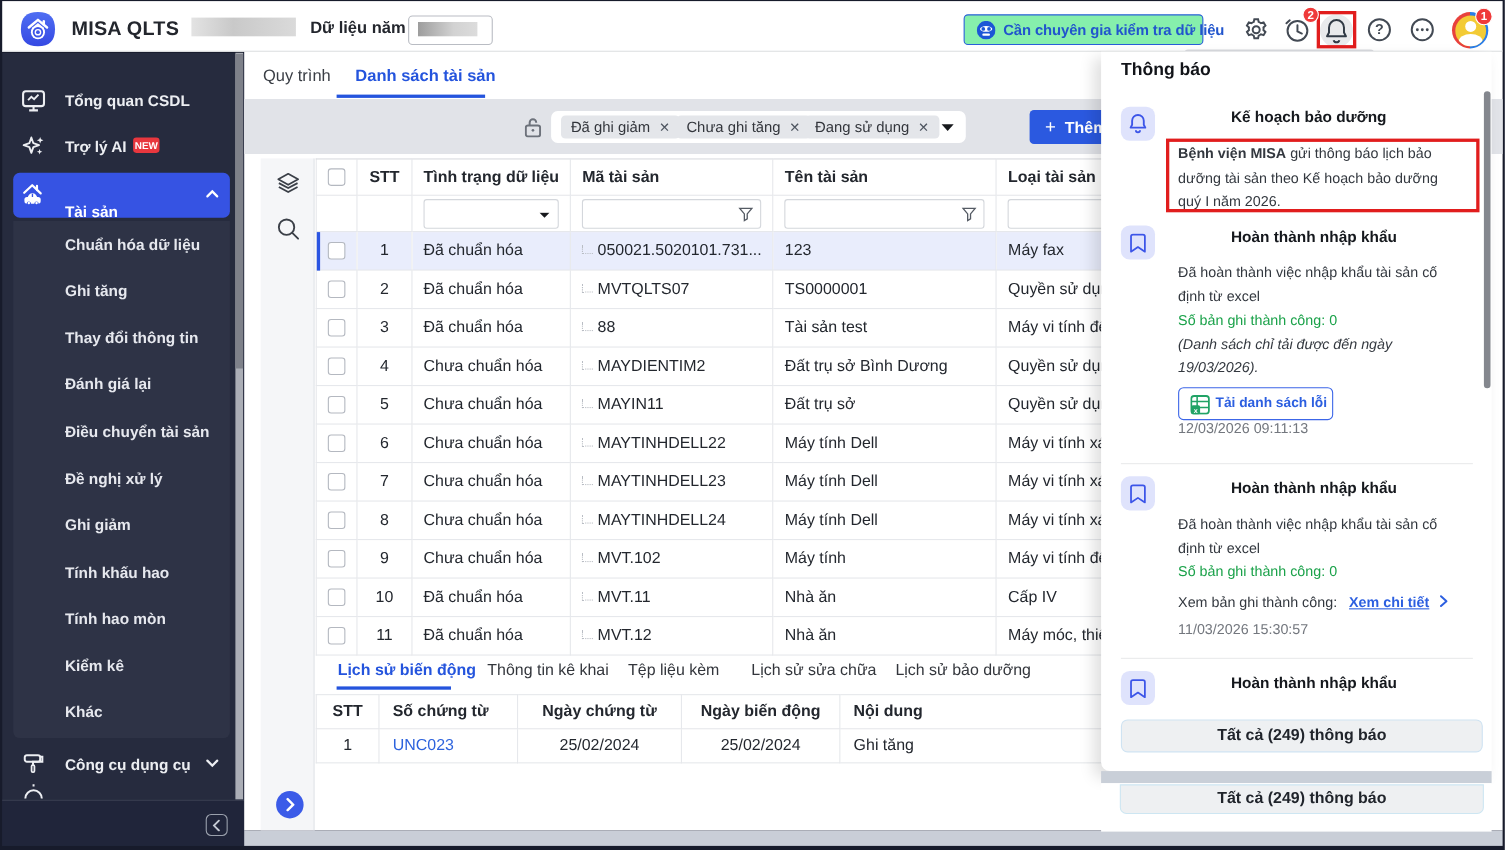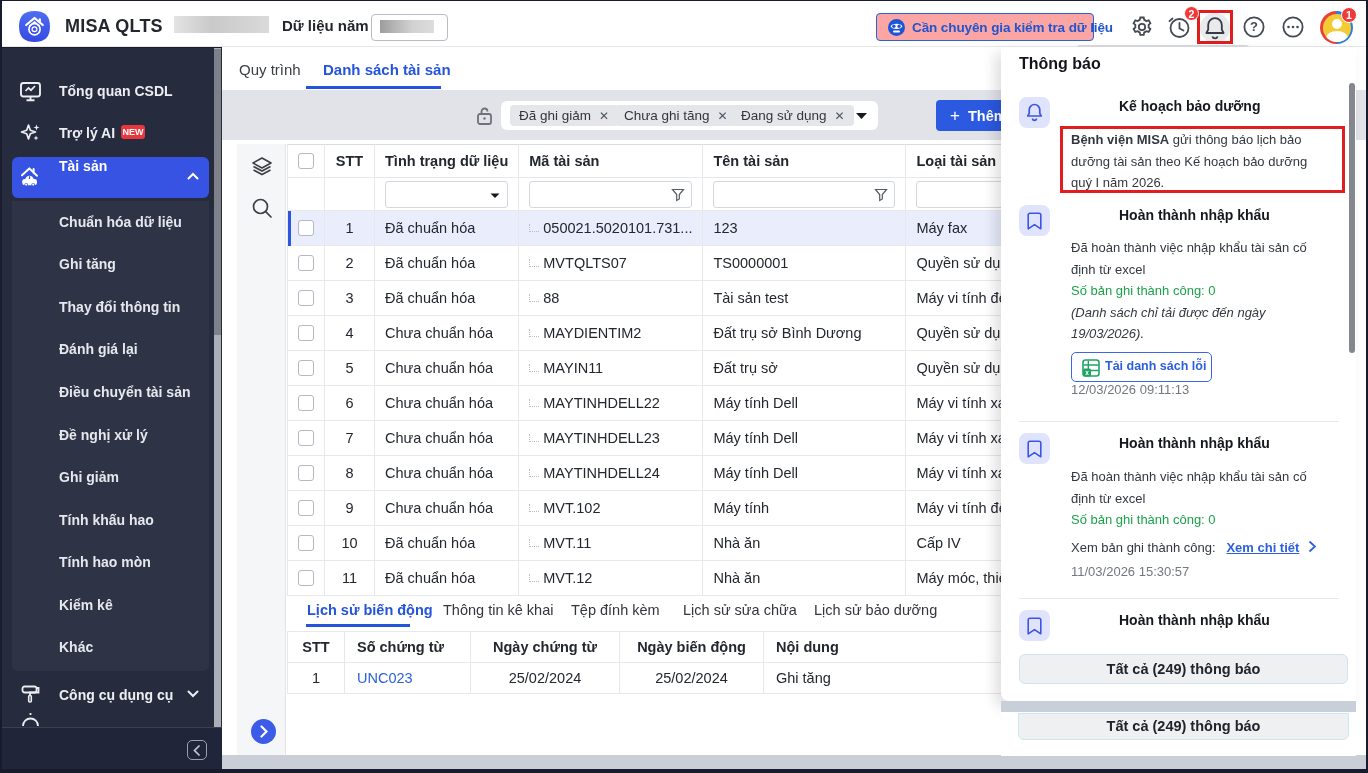--- a/index.html
+++ b/index.html
@@ -7,21 +7,21 @@
   body { font-family:"Liberation Sans", sans-serif; background:#171b2b; }
   #page { position:absolute; left:0; top:0; width:1368px; height:773px; overflow:hidden; }
 
   
   #topbar { position:absolute; left:2px; top:1px; width:1364px; height:46px; background:#fff; border-bottom:1px solid #e7e8ea; }
   #brand { position:absolute; left:63px; top:15px; font-size:18px; font-weight:bold; color:#23262d; letter-spacing:0.2px;}
   #redact1 { position:absolute; left:172px; top:15px; width:95px; height:17px; background:linear-gradient(90deg,#e3e3e3,#c9c9c9 40%,#dadada); }
   #dlnam { position:absolute; left:280px; top:16px; font-size:15px; font-weight:bold; color:#23262d; }
   #yearbox { position:absolute; left:369px; top:13px; width:77px; height:27px; border:1.5px solid #b9bcc3; border-radius:4px; background:#fff; }
   #redact2 { position:absolute; left:8px; top:5px; width:54px; height:13px; background:linear-gradient(90deg,#9d9d9d,#d2d2d2 60%,#dcdcdc); }
-  #expertbtn { position:absolute; left:874px; top:12px; width:218px; height:28px; border:1.5px solid #2a60d8; border-radius:4px; background:#fca5a5; }
+  #expertbtn { position:absolute; left:874px; top:12px; width:218px; height:28px; border:1.5px solid #2a60d8; border-radius:4px; background:#86efac; }
   #expertbtn .txt { position:absolute; left:35px; top:6px; color:#2155cd; font-size:13.5px; font-weight:bold; letter-spacing:-0.1px; }
   #bellbg { position:absolute; left:1198px; top:12px; width:30px; height:30px; border-radius:50%; background:#e9eaec; }
   .redbox { position:absolute; border:3px solid #e11d1d; }
   #bellredbox { left:1195px; top:9px; width:36px; height:34px; }
   .badge { position:absolute; background:#ef3a3a; color:#fff; border-radius:50%; width:15px; height:15px; font-size:10.5px; font-weight:bold; text-align:center; line-height:14px; border:1.5px solid #fff; z-index:5;}
   #avatar { position:absolute; left:1318px; top:10px; width:33px; height:33px; border-radius:50%; background:conic-gradient(#2a7de8 0deg 180deg, #e8413c 180deg 360deg); }
   #avatar .inner { position:absolute; left:2.5px; top:2.5px; width:28px; height:28px; border-radius:50%; background:#f3cb35; overflow:hidden;}
   #avatar .head { position:absolute; left:9px; top:5px; width:10px; height:10px; border-radius:50%; background:#fff; }
   #avatar .body { position:absolute; left:3px; top:17.5px; width:22px; height:14px; border-radius:50%; background:#fff; }
 
@@ -191,21 +191,21 @@
       <path d="M3 10.2 L10.3 3.4 L18 10.8" fill="none" stroke="#fff" stroke-width="2" stroke-linecap="round" stroke-linejoin="round"></path>
       <path d="M14.6 4 V7.8" stroke="#fff" stroke-width="2" stroke-linecap="round"></path>
       <path d="M6.2 15 a4.3 4.3 0 0 1 8.6 0 Z" fill="#fff"></path>
       <path d="M10.5 11.2 v3.5" stroke="#3653e3" stroke-width="1.2"></path>
       <rect x="3.2" y="14" width="14.8" height="6.2" rx="2.4" fill="#fff"></rect>
       <circle cx="7.2" cy="20" r="1.9" fill="#3653e3"></circle>
         <circle cx="14.2" cy="20" r="1.9" fill="#3653e3"></circle>
       <circle cx="7.2" cy="19.6" r="1.1" fill="#fff"></circle>
         <circle cx="14.2" cy="19.6" r="1.1" fill="#fff"></circle>
     </svg>
-    <div class="navlbl" style="top:118px;z-index:3;color:#fff">Tài sản</div>
+    <div class="navlbl" style="top:144px;z-index:3;color:#fff">Tài sản</div>
     <svg style="position:absolute;left:185px;top:124px;z-index:3" width="12" height="8" viewBox="0 0 12 8">
         <path d="M1.5 6.5 L6 2 L10.5 6.5" fill="none" stroke="#fff" stroke-width="2" stroke-linecap="round"></path>
       </svg>
     <div id="submenu"></div>
     <div class="subitem" style="top:174px">Chuẩn hóa dữ liệu</div>
     <div class="subitem" style="top:216px">Ghi tăng</div>
     <div class="subitem" style="top:259px">Thay đổi thông tin</div>
     <div class="subitem" style="top:301px">Đánh giá lại</div>
     <div class="subitem" style="top:344px">Điều chuyển tài sản</div>
     <div class="subitem" style="top:387px">Đề nghị xử lý</div>
@@ -427,21 +427,21 @@
           <td><span class="dot"></span>MVT.12</td>
           <td>Nhà ăn</td>
           <td>Máy móc, thiết bị văn</td>
         </tr>
   </tbody>
     </table>
   <div id="selbar"></div>
 
   <div class="btab" style="left:307px;color:#2454dd;font-weight:bold">Lịch sử biến động</div>
   <div class="btab" style="left:443px">Thông tin kê khai</div>
-  <div class="btab" style="left:571px">Tệp đính kèm</div>
+  <div class="btab" style="left:571px">Tệp liệu kèm</div>
   <div class="btab" style="left:683px">Lịch sử sửa chữa</div>
   <div class="btab" style="left:814px">Lịch sử bảo dưỡng</div>
   <div id="btabline"></div>
   <table class="sub">
     <colgroup>
         <col style="width:57px">
         <col style="width:126px">
         <col style="width:149px">
         <col style="width:144px">
         <col style="width:248px">

